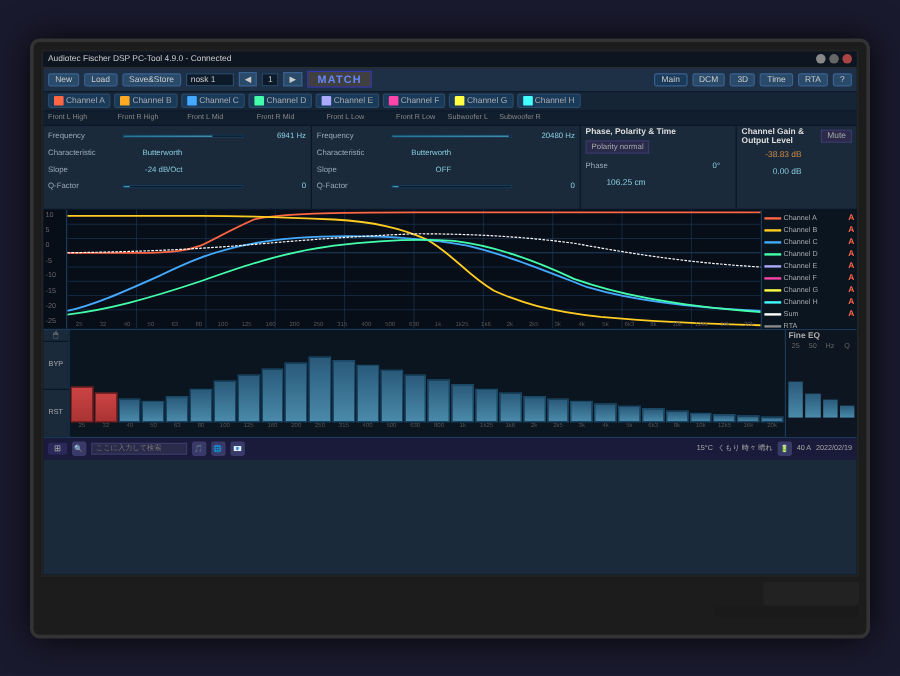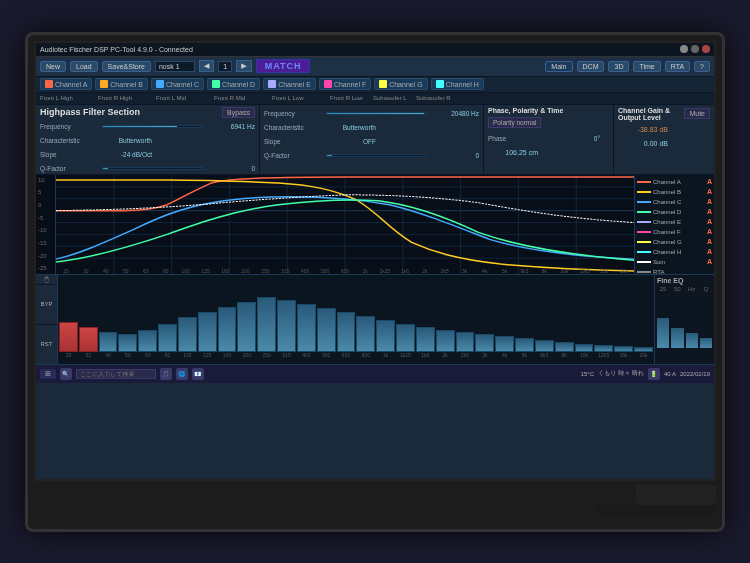--- a/index.html
+++ b/index.html
@@ -112,21 +112,21 @@
       padding: 1px 5px;
       cursor: pointer;
       border-radius: 2px;
     }
 
     .tb-btn.highlight {
       background: #1a3a5a;
     }
 
     .match-btn {
-      background: #4c1d95;
+      background: #404040;
       border: 1px solid #3333aa;
       color: #6688ff;
       font-size: 9px;
       font-weight: bold;
       padding: 1px 8px;
       letter-spacing: 1px;
     }
 
     .tb-input {
       background: #0d1a2a;
@@ -337,24 +337,20 @@
         <span style="min-width:55px;color:#888">Front R Mid</span>
         <span style="min-width:55px;color:#888">Front L Low</span>
         <span style="min-width:40px;color:#888">Front R Low</span>
         <span style="min-width:40px;color:#888">Subwoofer L</span>
         <span style="min-width:40px;color:#888">Subwoofer R</span>
       </div>
 
       <div style="display:flex;height:70px;border-bottom:1px solid #0a1525;">
 
         <div style="flex:1;padding:2px 4px;border-right:1px solid #0a1525;">
-          <div class="section-header">
-            <span class="section-title">Highpass Filter Section</span>
-            <button class="bypass-btn">Bypass</button>
-          </div>
           <div class="param-row">
             <span class="p-label">Frequency</span>
             <div class="p-slider-track" style="width:60px">
               <div class="p-slider-fill" style="width:75%"></div>
             </div>
             <span class="p-value">6941 Hz</span>
           </div>
           <div class="param-row">
             <span class="p-label">Characteristic</span>
             <span class="p-value">Butterworth</span>

